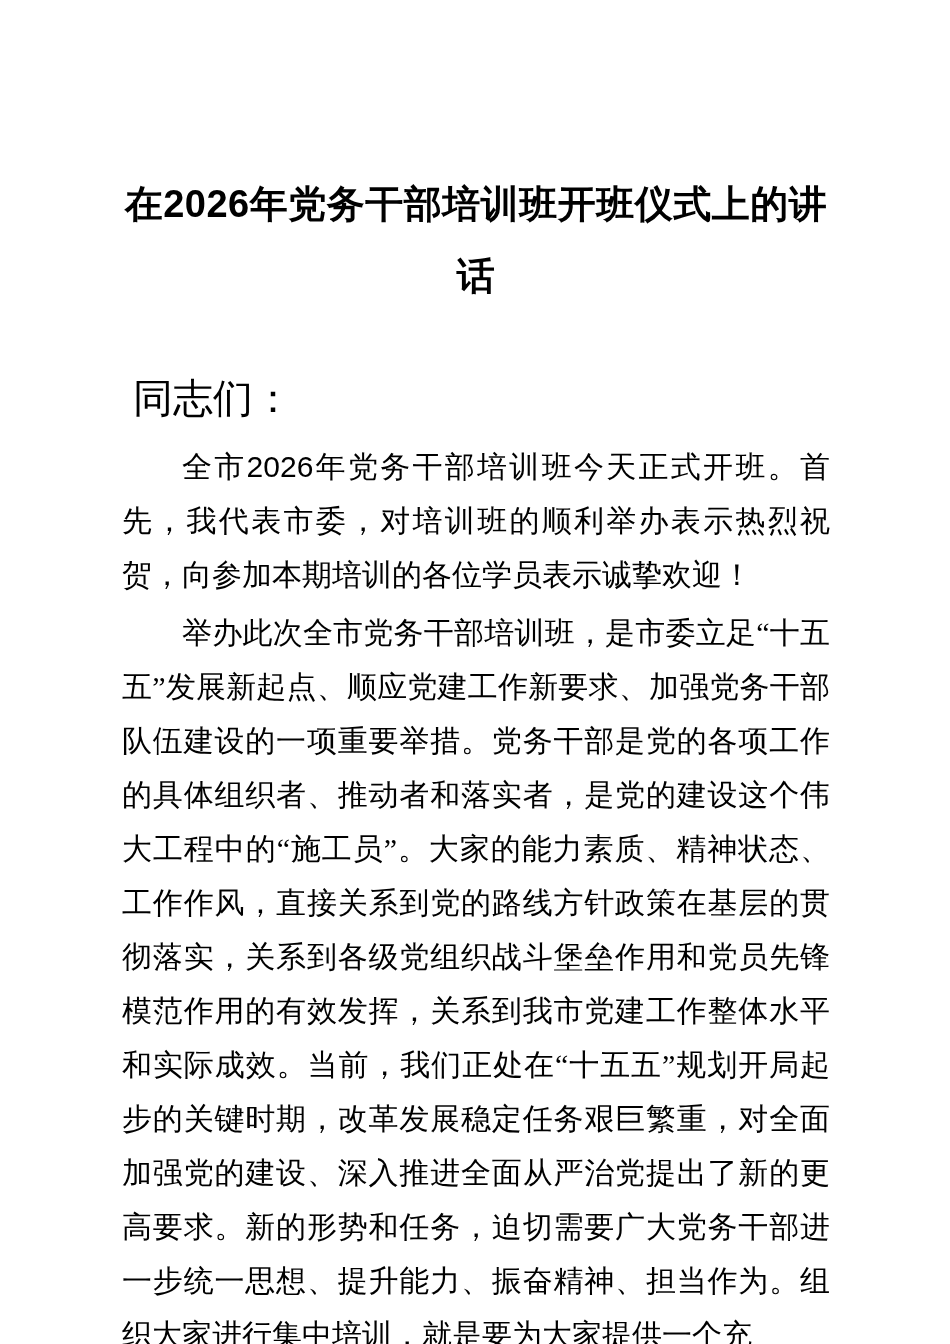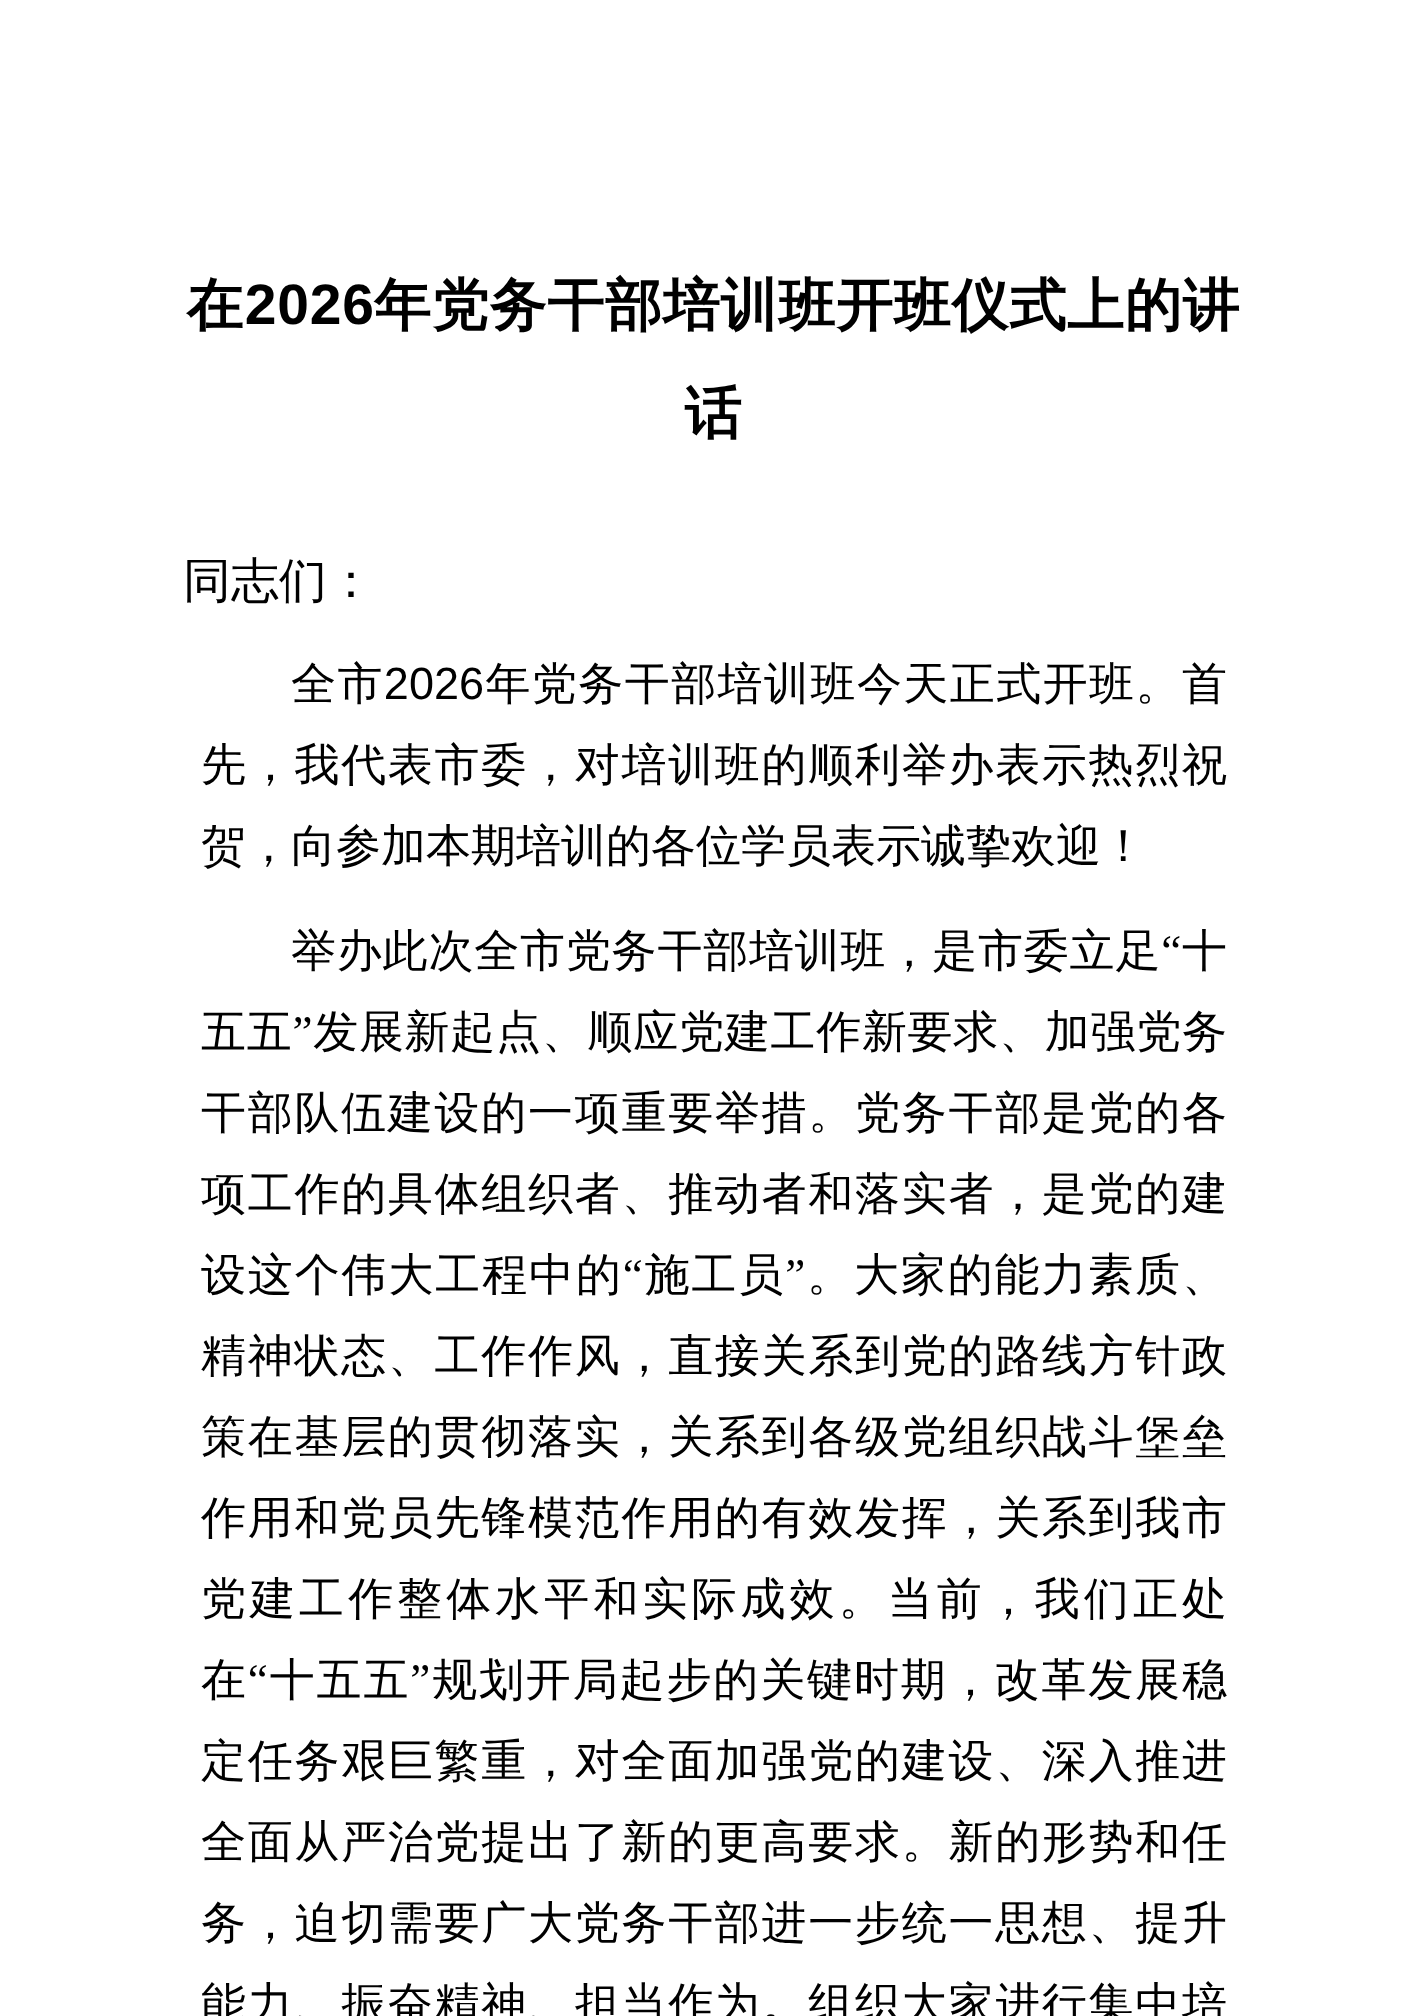--- a/index.html
+++ b/index.html
@@ -40,33 +40,33 @@
     line-height: 72px;
     font-weight: 700;
     text-align: center;
     letter-spacing: 0.5px;
     word-break: break-all;
     font-family: "Liberation Sans", "DejaVu Sans", sans-serif;
   }
 
   
   .salutation {
-    margin: 4px;
+    margin: 15px;
     padding: 0;
     padding-top: 44px;
-    font-size: 32px;
+    font-size: 40px;
     line-height: 54px;
     text-align: justify;
     text-justify: inter-ideograph;
     word-break: break-all;
     font-weight: 400;
   }
 
   .para {
-    margin: 16px;
+    margin: 4px;
     padding: 0;
     font-size: 30px;
     line-height: 54px;
     text-indent: 60px;
     text-align: justify;
     text-justify: inter-ideograph;
     word-break: break-all;
     font-weight: 400;
   }
 

